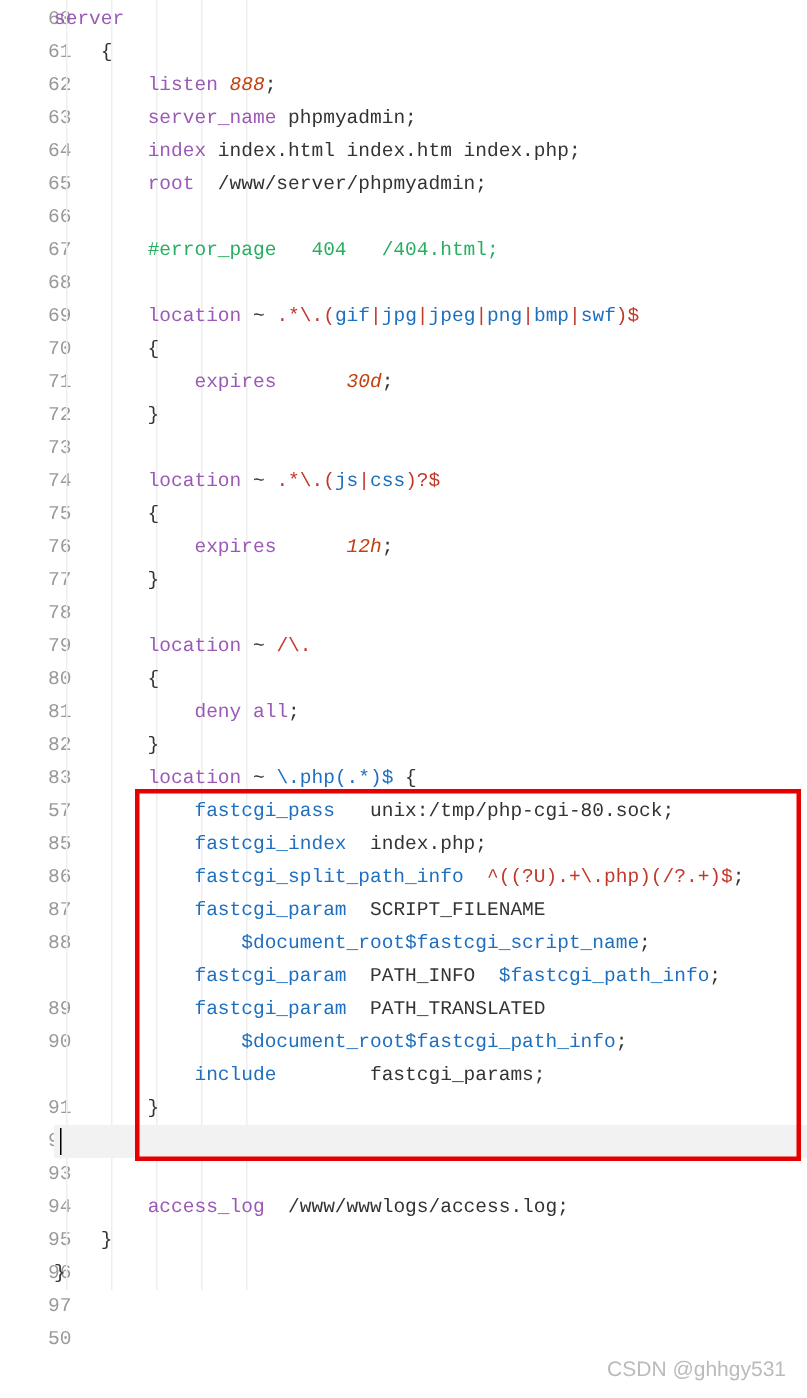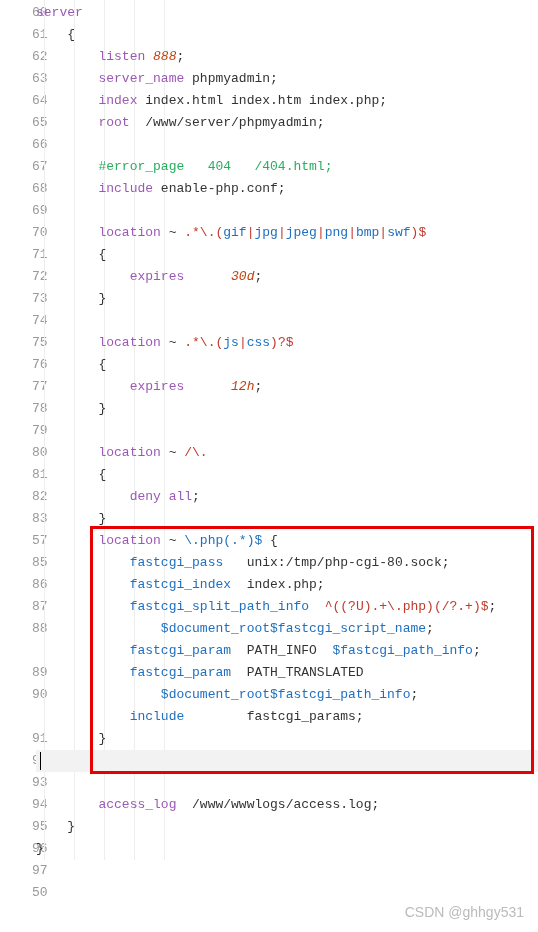--- a/index.html
+++ b/index.html
@@ -81,40 +81,40 @@
         <div class="ig ig5"></div>
     </div>
   <div class="line"><span class="kw">server</span></div>
       <div class="line"><span class="t">    {</span></div>
       <div class="line"><span class="t">        </span><span class="kw">listen</span><span class="t"> </span><span class="num">888</span><span class="t">;</span></div>
       <div class="line"><span class="t">        </span><span class="kw">server_name</span><span class="t"> phpmyadmin;</span></div>
       <div class="line"><span class="t">        </span><span class="kw">index</span><span class="t"> index.html index.htm index.php;</span></div>
       <div class="line"><span class="t">        </span><span class="kw">root</span><span class="t">  /www/server/phpmyadmin;</span></div>
       <div class="line"><span class="t"></span></div>
       <div class="line"><span class="t">        </span><span class="cmt">#error_page   404   /404.html;</span></div>
-      <div class="line"><span class="t">        </span><span class="kw">include</span><span class="t"> enable-php.conf;</span></div>
       <div class="line"><span class="t"></span></div>
       <div class="line"><span class="t">        </span><span class="kw">location</span><span class="t"> ~ </span><span class="re">.*\.(</span><span class="blue">gif</span><span class="re">|</span><span class="blue">jpg</span><span class="re">|</span><span class="blue">jpeg</span><span class="re">|</span><span class="blue">png</span><span class="re">|</span><span class="blue">bmp</span><span class="re">|</span><span class="blue">swf</span><span class="re">)$</span></div>
       <div class="line"><span class="t">        {</span></div>
       <div class="line"><span class="t">            </span><span class="kw">expires</span><span class="t">      </span><span class="num">30d</span><span class="t">;</span></div>
       <div class="line"><span class="t">        }</span></div>
       <div class="line"><span class="t"></span></div>
       <div class="line"><span class="t">        </span><span class="kw">location</span><span class="t"> ~ </span><span class="re">.*\.(</span><span class="blue">js</span><span class="re">|</span><span class="blue">css</span><span class="re">)?$</span></div>
       <div class="line"><span class="t">        {</span></div>
       <div class="line"><span class="t">            </span><span class="kw">expires</span><span class="t">      </span><span class="num">12h</span><span class="t">;</span></div>
       <div class="line"><span class="t">        }</span></div>
       <div class="line"><span class="t"></span></div>
       <div class="line"><span class="t">        </span><span class="kw">location</span><span class="t"> ~ </span><span class="re">/\.</span></div>
       <div class="line"><span class="t">        {</span></div>
       <div class="line"><span class="t">            </span><span class="kw">deny</span><span class="t"> </span><span class="kw">all</span><span class="t">;</span></div>
       <div class="line"><span class="t">        }</span></div>
       <div class="line"><span class="t">        </span><span class="kw">location</span><span class="t"> ~ </span><span class="blue">\.php(.*)$</span><span class="t"> {</span></div>
       <div class="line"><span class="t">            </span><span class="blue">fastcgi_pass</span><span class="t">   unix:/tmp/php-cgi-80.sock;</span></div>
       <div class="line"><span class="t">            </span><span class="blue">fastcgi_index</span><span class="t">  index.php;</span></div>
       <div class="line"><span class="t">            </span><span class="blue">fastcgi_split_path_info</span><span class="t">  </span><span class="re">^((?U).+\.php)(/?.+)$</span><span class="t">;</span></div>
+      <div class="line"><span class="t">            </span><span class="blue">fastcgi_param</span><span class="t">  SCRIPT_FILENAME</span></div>
       <div class="line"><span class="t">                </span><span class="blue">$document_root$fastcgi_script_name</span><span class="t">;</span></div>
       <div class="line"><span class="t">            </span><span class="blue">fastcgi_param</span><span class="t">  PATH_INFO  </span><span class="blue">$fastcgi_path_info</span><span class="t">;</span></div>
       <div class="line"><span class="t">            </span><span class="blue">fastcgi_param</span><span class="t">  PATH_TRANSLATED</span></div>
       <div class="line"><span class="t">                </span><span class="blue">$document_root$fastcgi_path_info</span><span class="t">;</span></div>
       <div class="line"><span class="t">            </span><span class="blue">include</span><span class="t">        fastcgi_params;</span></div>
       <div class="line"><span class="t">        }</span></div>
       <div class="line active"><span class="t"></span><div class="cursor"></div></div>
       <div class="line"><span class="t"></span></div>
       <div class="line"><span class="t">        </span><span class="kw">access_log</span><span class="t">  /www/wwwlogs/access.log;</span></div>
       <div class="line"><span class="t">    }</span></div>

